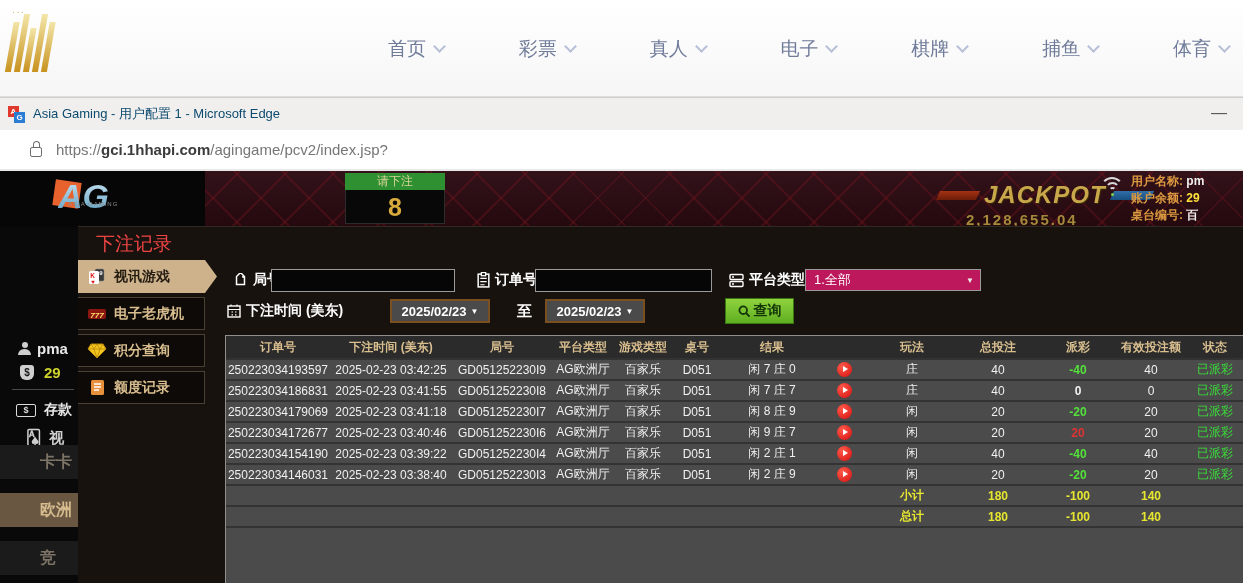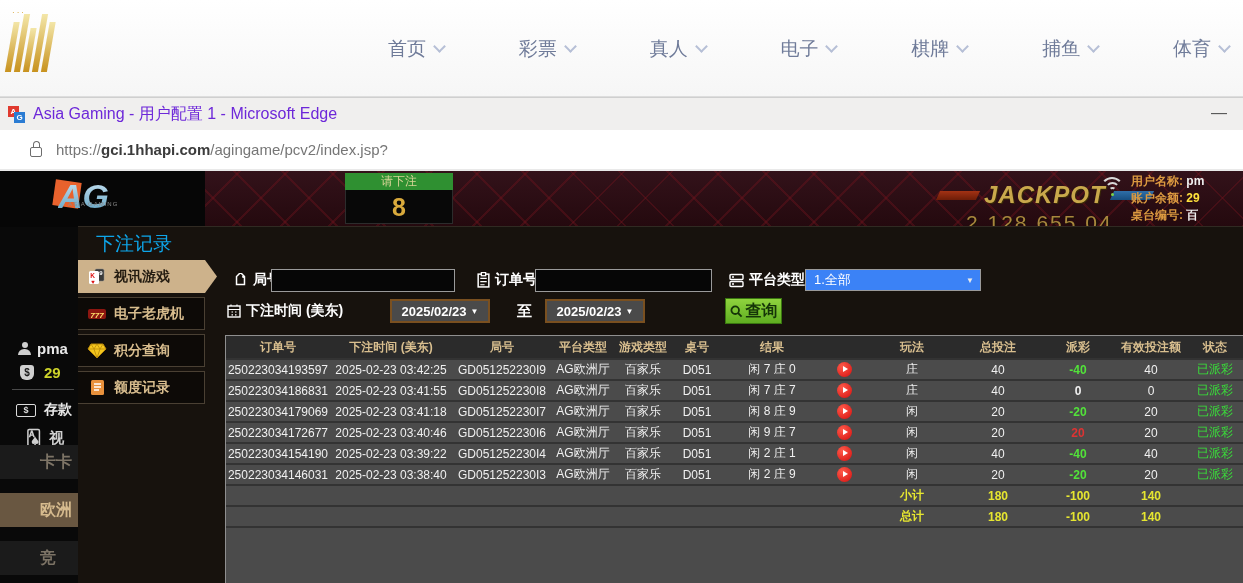--- a/index.html
+++ b/index.html
@@ -19,21 +19,21 @@
   .nav { position:absolute; left:388px; right:14px; top:0; height:97px; display:flex; align-items:center; justify-content:space-between; }
   .nav-item { display:flex; align-items:center; gap:9px; color:#6f7b99; font-size:19px; cursor:pointer; }
   .chev { width:9px; height:9px; border-right:2px solid #b6bfd6; border-bottom:2px solid #b6bfd6; transform:rotate(45deg); margin-top:-4px; }
 
   
   .titlebar { position:absolute; top:97px; left:0; width:1243px; height:33px; background:#f0efee;
     border-top:1px solid #cfcfcf; display:flex; align-items:center; padding-left:8px; }
   .favicon { position:relative; width:17px; height:17px; margin-right:8px; flex:0 0 auto; }
   .favicon .fa { position:absolute; left:0; top:0; width:11px; height:11px; background:#e03a2f; color:#fff; font-size:8px; font-weight:bold; text-align:center; line-height:11px; }
   .favicon .fg { position:absolute; right:0; bottom:0; width:11px; height:11px; background:#2b7cd3; color:#fff; font-size:8px; font-weight:bold; text-align:center; line-height:11px; }
-  .title-text { color:#6d28d9; font-size:16px;text-align:center; }
+  .title-text { color:#0c4a6e; font-size:13px;text-align:center; }
   .min-btn { position:absolute; right:16px; top:0; height:33px; line-height:30px; color:#555; font-size:16px; cursor:pointer; }
 
   
   .urlbar { position:absolute; top:130px; left:0; width:1243px; height:39px; background:#fff; display:flex; align-items:center; }
   .lock { position:relative; width:12px; height:10px; border:1.5px solid #6d6d6d; border-radius:2px; margin:4px 14px 0 30px; }
   .lock::before { content:""; position:absolute; left:2px; top:-7px; width:5px; height:6px; border:1.5px solid #6d6d6d; border-bottom:none; border-radius:4px 4px 0 0; }
   .url-text { font-size:15px; color:#767676; }
   .url-text b { color:#3c3c3c; font-weight:bold; }
 
   
@@ -42,29 +42,29 @@
     background:
       repeating-linear-gradient(45deg, rgba(120,20,30,.35) 0 2px, transparent 2px 34px),
       repeating-linear-gradient(-45deg, rgba(120,20,30,.35) 0 2px, transparent 2px 34px),
       linear-gradient(#33121a,#24090e); }
   .left-block { position:absolute; left:0; top:0; width:205px; height:56px; background:#060606; }
   .ag-badge { position:absolute; left:58px; top:6px; }
   .ag-sq { position:absolute; left:-4px; top:4px; width:26px; height:26px; background:#e8622d; transform:rotate(8deg); }
   .ag-txt { position:relative; font-size:34px; font-weight:bold; font-style:italic;
     background:linear-gradient(#cfe6f5,#5a9fc0); -webkit-background-clip:text; background-clip:text; color:transparent; }
   .ag-sub { position:absolute; left:68px; top:30px; color:#8a8a8a; font-size:6px; letter-spacing:1px; }
-  .countdown { position:absolute; left:345px; top:2px; width:108px; }
+  .countdown { position:absolute; left:345px; top:2px; width:100px; }
   .cd-label { background:#2f9031; color:#d8d496; font-size:12px; text-align:center; height:17px; line-height:17px; }
   .cd-num { background:#080808; color:#d9aa3c; font-size:25px; font-weight:bold; text-align:center; height:34px; line-height:34px; border:1px solid #2c2c2c; border-top:none; }
   .jackpot { position:absolute; left:938px; top:10px; width:230px; }
   .jp-row { display:flex; align-items:center; }
   .jp-wing-l { width:40px; height:9px; background:linear-gradient(#a33214,#6d1d08); transform:skewX(-25deg); margin-right:6px; }
   .jp-wing-r { width:40px; height:9px; background:linear-gradient(#2f6fa8,#174e80); transform:skewX(-25deg); margin-left:6px; }
   .jp-label { font-size:24px; font-weight:bold; font-style:italic; letter-spacing:1px; color:#c9a84c; text-shadow:1px 1px 0 #3a2a08; }
-  .jp-value { margin:2px 0 0 28px; font-size:21px; font-weight:normal; letter-spacing:2px; color:#a8873d; text-shadow:1px 1px 0 #1a1205; }
+  .jp-value { margin:2px 0 0 28px; font-size:15px; font-weight:bold; letter-spacing:2px; color:#a8873d; text-shadow:1px 1px 0 #1a1205; }
   .user-info { position:absolute; right:0; top:2px; width:112px; font-size:12px; font-weight:bold; line-height:17px; }
   .ui-row { white-space:nowrap; }
   .ui-label { color:#dc9a40; }
   .ui-val { color:#efefef; }
   .ui-val.yellow { color:#ffe23c; }
   .wifi { position:absolute; right:118px; top:6px; width:26px; height:20px; }
   .wifi span { position:absolute; left:50%; border:2px solid #d8d8d8; border-color:#d8d8d8 transparent transparent transparent; border-radius:50%; }
   .wifi .w1 { width:24px; height:24px; margin-left:-12px; top:0; }
   .wifi .w2 { width:15px; height:15px; margin-left:-7.5px; top:5px; }
   .wifi .w3 { width:7px; height:7px; margin-left:-3.5px; top:10px; }
@@ -81,41 +81,41 @@
   .bg-item { height:34px; font-size:16px; padding-left:40px; color:#7d7466; background:#1b1b1b; }
   .bg-item.active { background:#695741; color:#d6bb8e; }
   .dep-ico { width:20px; height:13px; border:1.5px solid #dcdcdc; border-radius:2px; color:#dcdcdc; font-size:9px; font-weight:bold; text-align:center; line-height:11px; }
   .person { width:13px; height:13px; position:relative; }
   .person::before { content:""; position:absolute; left:3.5px; top:0; width:6px; height:6px; border-radius:50%; background:#cfcfcf; }
   .person::after { content:""; position:absolute; left:0; top:7px; width:13px; height:6px; border-radius:6px 6px 0 0; background:#cfcfcf; }
   .bag { width:14px; height:15px; background:#cfcfcf; border-radius:3px 3px 6px 6px; color:#1a1a1a; font-size:10px; font-weight:bold; text-align:center; line-height:15px; }
 
   
   .modal { position:absolute; left:78px; top:55px; width:1165px; height:359px; background:#17120d; border-top:1px solid #302a22; }
-  .modal-title { height:33px; line-height:33px; padding-left:18px; color:#0ea5e9; font-size:19px; }
+  .modal-title { height:33px; line-height:33px; padding-left:18px; color:#ef4444; font-size:19px; }
   .menu { position:absolute; left:0; top:33px; width:127px; }
   .menu-item { position:relative; height:33px; margin-bottom:4px; display:flex; align-items:center; gap:7px; padding-left:9px;
     background:#0d0a07; border:1px solid #4a4033; border-left:none; color:#d8bd8e; font-size:14px; font-weight:bold; cursor:pointer; }
   .menu-item.active { width:139px; border:none; background:#cdb28b; color:#241c11;
     clip-path:polygon(0 0, calc(100% - 12px) 0, 100% 50%, calc(100% - 12px) 100%, 0 100%); z-index:3; }
   .mi-ico { width:20px; height:20px; flex:0 0 auto; display:flex; align-items:center; justify-content:center; }
 
   
   .content { position:absolute; left:127px; top:33px; right:0; bottom:0; }
   .flabel { position:absolute; color:#fff; font-size:14px; font-weight:bold; display:flex; align-items:center; gap:5px; }
   .finput { position:absolute; height:23px; background:#060606; border:1px solid #9a9a9a; color:#ddd; font-size:12px; padding:0 5px; outline:none; }
-  .fselect { position:absolute; height:22px; background:#3b82f6; border:1px solid #9a9a9a; color:#fff; font-size:13px;
+  .fselect { position:absolute; height:22px; background:#be185d; border:1px solid #9a9a9a; color:#fff; font-size:13px;
     display:flex; align-items:center; justify-content:space-between; padding:0 6px 0 8px; cursor:pointer; }
   .fselect .arr { font-size:8px; color:#e8e8e8; }
   .fdate { position:absolute; height:24px; width:100px; background:#4a4a4a; border:2px solid #7a5020; color:#fff; font-size:13px; font-weight:bold;
     display:flex; align-items:center; justify-content:center; gap:4px; cursor:pointer; }
   .fdate .arr { font-size:8px; }
   .fto { position:absolute; color:#fff; font-size:15px; font-weight:bold; }
-  .qbtn { position:absolute; height:26px; width:57px; background:linear-gradient(#8fd33e,#5fae21); border:1px solid #39770f;
-    color:#153508; font-size:16px; font-weight:bold; display:flex; align-items:center; justify-content:center; gap:3px; cursor:pointer; }
+  .qbtn { position:absolute; height:26px; width:69px; background:linear-gradient(#8fd33e,#5fae21); border:1px solid #39770f;
+    color:#153508; font-size:14px; font-weight:bold; display:flex; align-items:center; justify-content:center; gap:3px; cursor:pointer; }
 
   
   .table-wrap { position:absolute; left:20px; top:75px; width:1100px; bottom:0; background:#4b4b4b; border:1px solid #8f8f8f; border-bottom:none; overflow:hidden; }
   table { border-collapse:collapse; width:1085px; table-layout:fixed; }
   thead td { background:#2b2b2b; color:#d9bf8f; font-size:12px; font-weight:bold; height:23px; text-align:center; }
   tbody td { background:#4b4b4b; color:#f0f0f0; font-size:12px; height:21px; text-align:center; border-top:2px solid #333; white-space:nowrap; }
   tr.sumrow td { color:#e6e630; font-weight:bold; }
   td.c-neg { color:#52e23a; font-weight:bold; }
   td.c-pos { color:#dd3333; font-weight:bold; }
   td.c-zero { color:#f0f0f0; font-weight:bold; }

